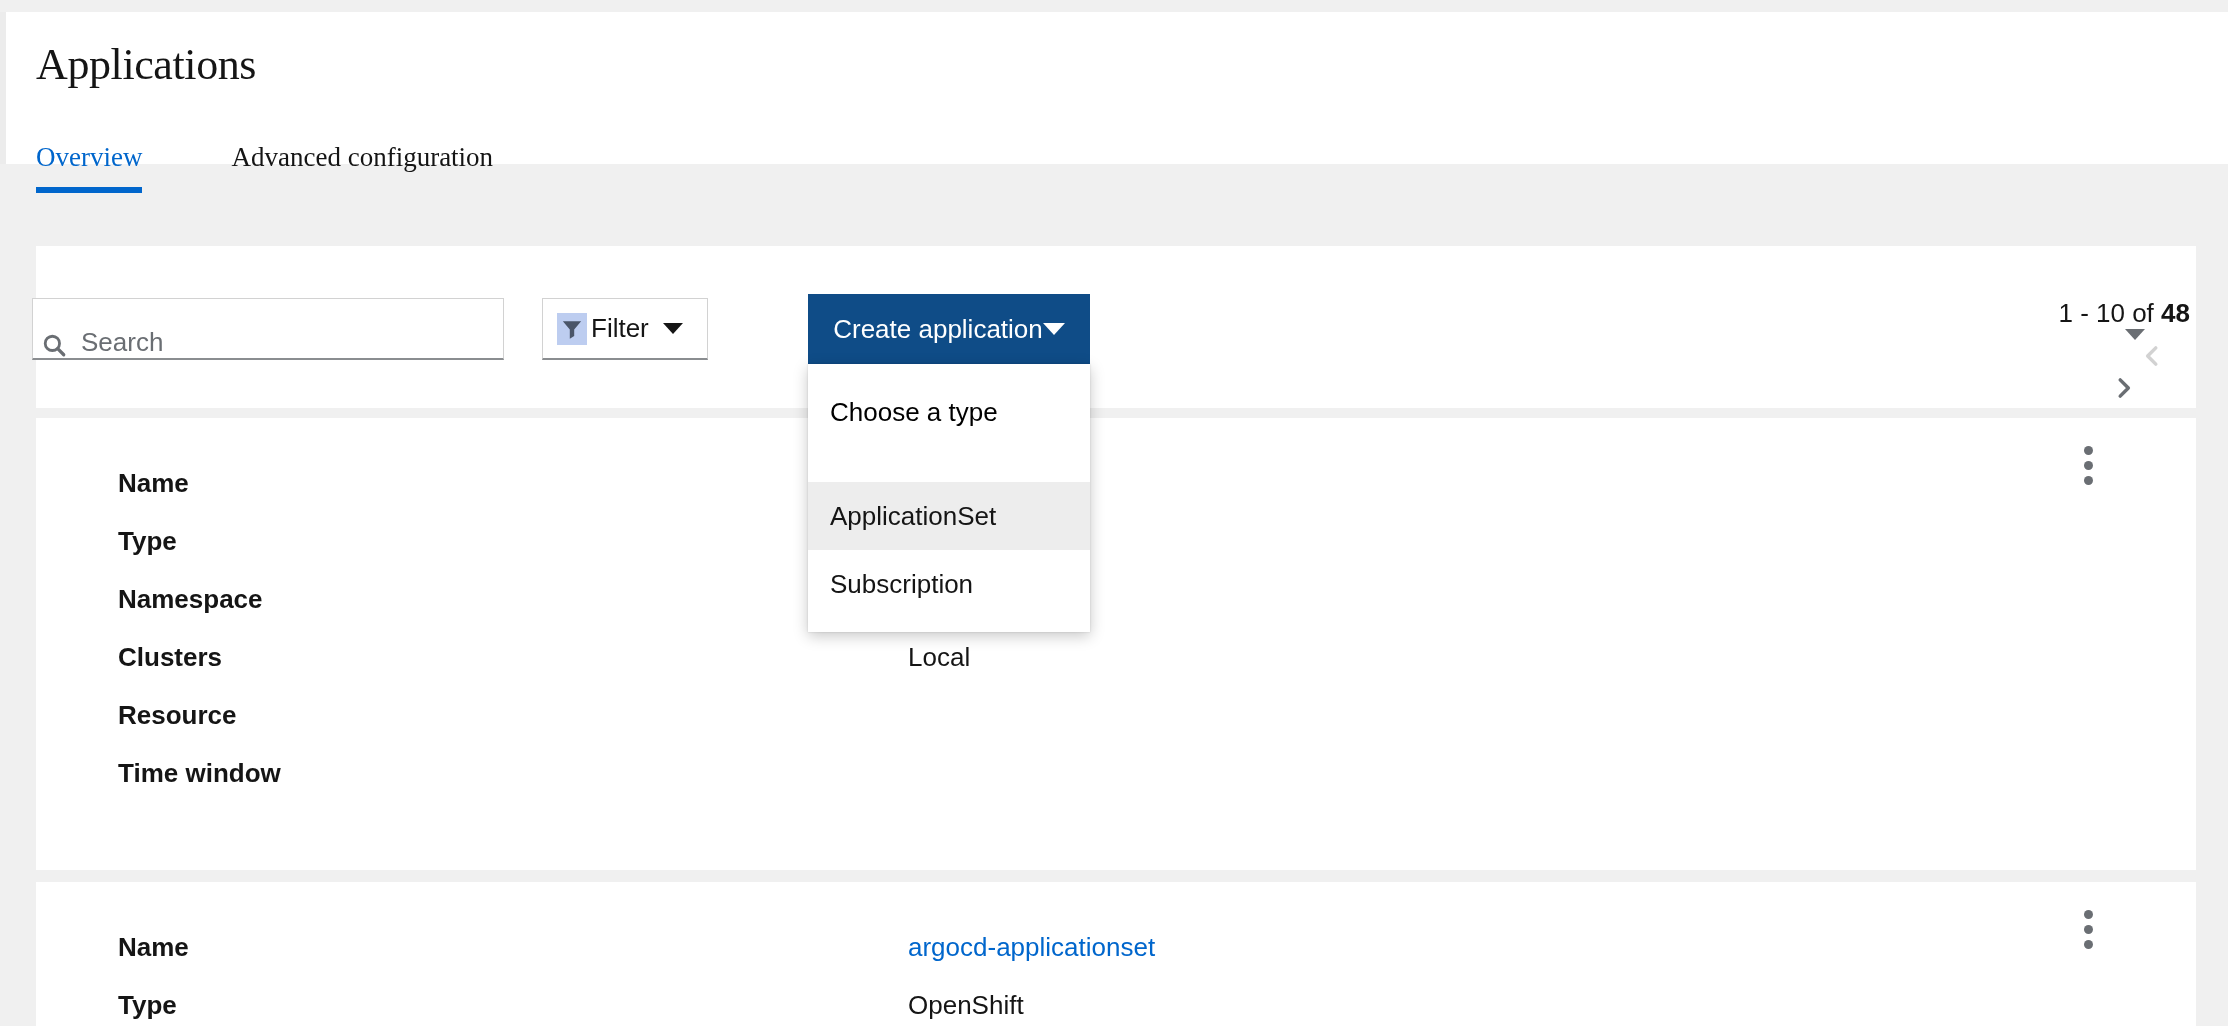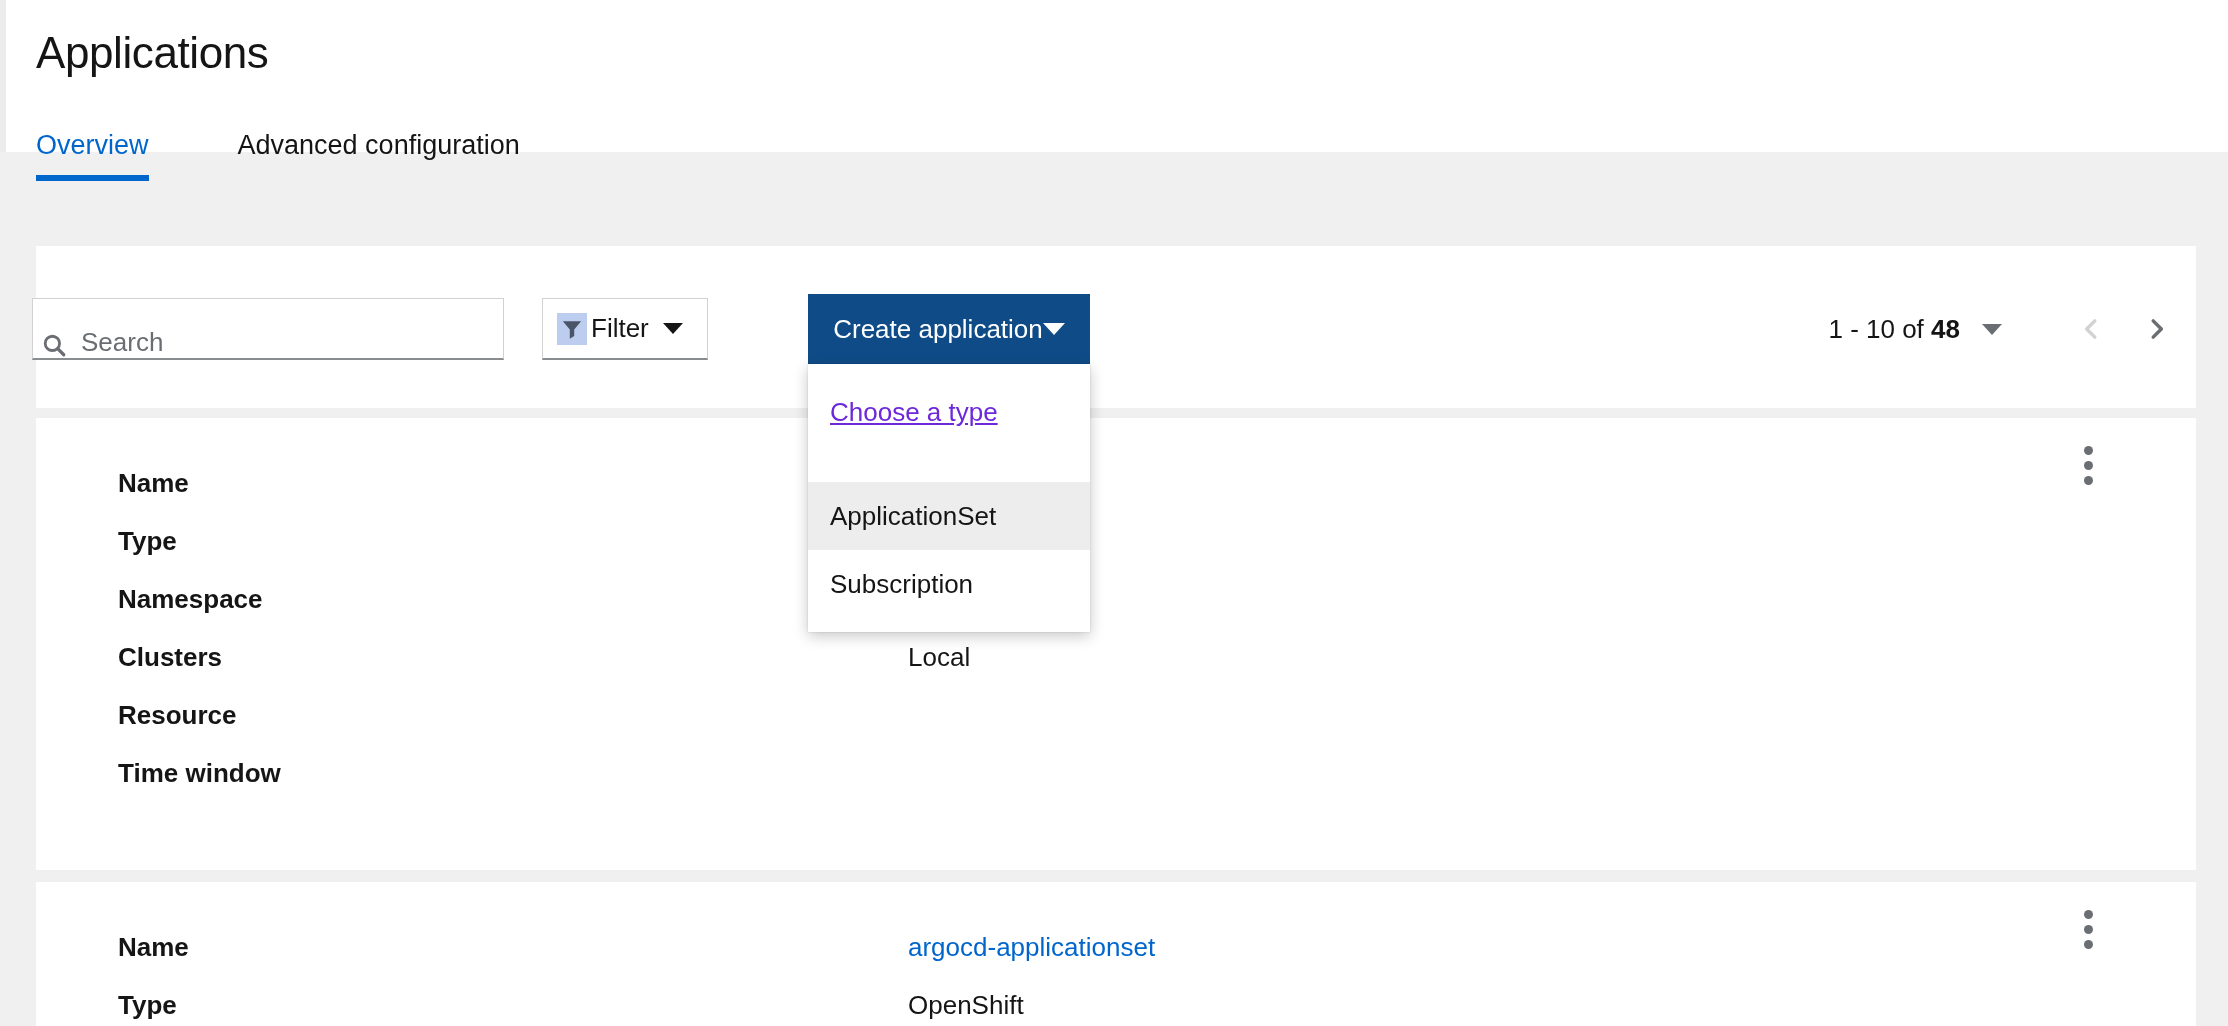--- a/index.html
+++ b/index.html
@@ -16,25 +16,26 @@
   
   #page {
     position: relative;
     width: 2228px;
     height: 1026px;
     background: #f0f0f0;
   }
 
   .page-header {
     position: absolute;
-    left: 0; top: 0;
+    left: 0; top: 12px;
     width: 2228px;
     height: 152px;
     background: #ffffff;
     border-left: 6px solid #ececec;
+    font-family: Liberation Serif, serif;
   }
 
   .page-title {
     position: absolute;
     left: 30px;
     top: 30px;
     font-size: 44px;
     font-weight: 400;
     letter-spacing: -0.4px;
     color: #151515;
@@ -191,31 +192,32 @@
   .dd-item {
     height: 68px;
     display: flex;
     align-items: center;
     padding-left: 22px;
     font-size: 26px;
     color: #151515;
     cursor: pointer;
     white-space: nowrap;
   }
-  .dd-item.header { color: #6d28d9; cursor: default; text-decoration: underline; }
+  .dd-item.header { color: #000000; cursor: default; }
   .dd-item.highlighted { background: #ededed; margin-top: 36px; }
 
   
   .pagination {
     position: absolute;
     right: 38px;
     top: 298px;
     height: 62px;
     display: flex;
     align-items: center;
+    flex-direction: column;
   }
   .page-count {
     font-size: 26px;
     color: #151515;
   }
   .page-count b { font-weight: 700; }
   .page-caret {
     margin-left: 22px;
     width: 0; height: 0;
     border-left: 10px solid transparent;

